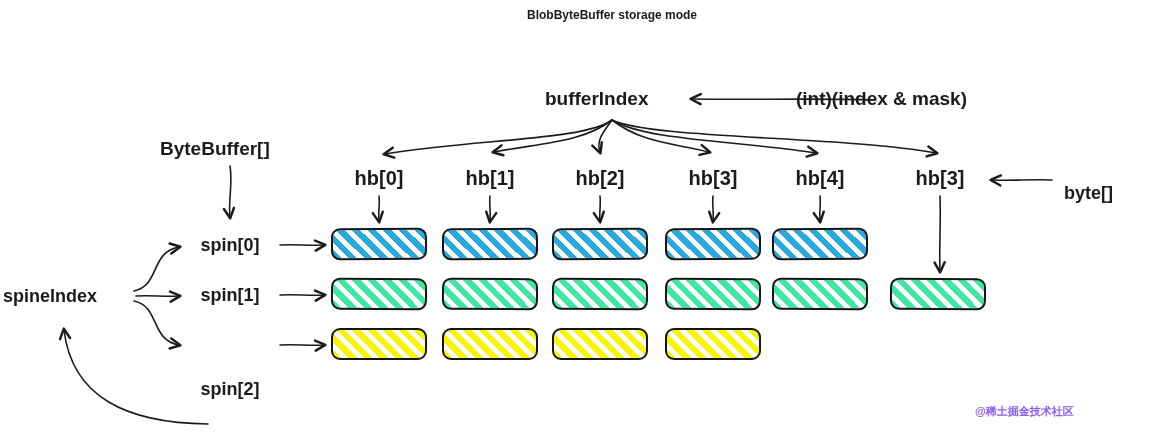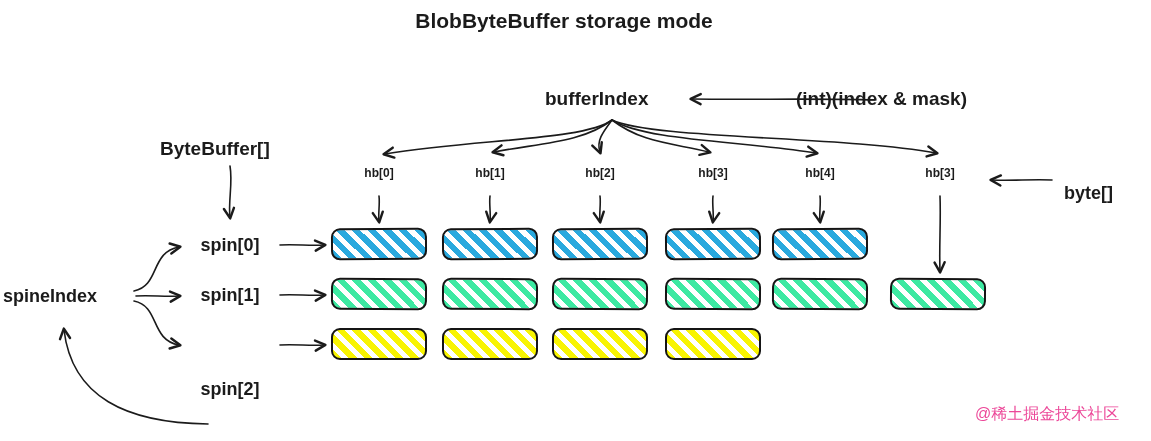--- a/index.html
+++ b/index.html
@@ -1,27 +1,27 @@
 <!DOCTYPE html>
 <html><head>
 <meta charset="utf-8">
 <style>
   html,body{margin:0;padding:0;background:#ffffff;}
   .canvas{
     position:relative;width:1151px;height:441px;background:#ffffff;overflow:hidden;
     font-family:"Liberation Sans", sans-serif;color:#1b1b1b;
   }
   .lbl{position:absolute;font-weight:bold;white-space:nowrap;line-height:1.1;}
-  .title{font-size:21px;transform:translateX(-50%);}
+  .title{font-size:12px;transform:translateX(-50%);margin-left:48px;}
   .big{font-size:19px;}
   .mid{font-size:18px;}
-  .hb{font-size:12px;transform:translateX(-50%);}
+  .hb{font-size:20px;transform:translateX(-50%);}
   .centered{transform:translateX(-50%);}
   .watermark{
-    position:absolute;font-size:16px;font-weight:normal;color:#ec4899;white-space:nowrap;
+    position:absolute;font-size:11px;font-weight:bold;color:#8b5cf6;white-space:nowrap;
   }
   #arrow-layer{position:absolute;left:0;top:0;z-index:1;}
   #box-layer{position:absolute;left:0;top:0;width:100%;height:100%;z-index:2;}
   .buffer-box{
     position:absolute;width:96px;height:32px;box-sizing:border-box;
     border:2.5px solid #151515;border-radius:9px;
     background:repeating-linear-gradient(45deg, var(--hatch) 0 6px, #ffffff 6px 11px);
   }
   .lbl{z-index:3;}
 </style>

